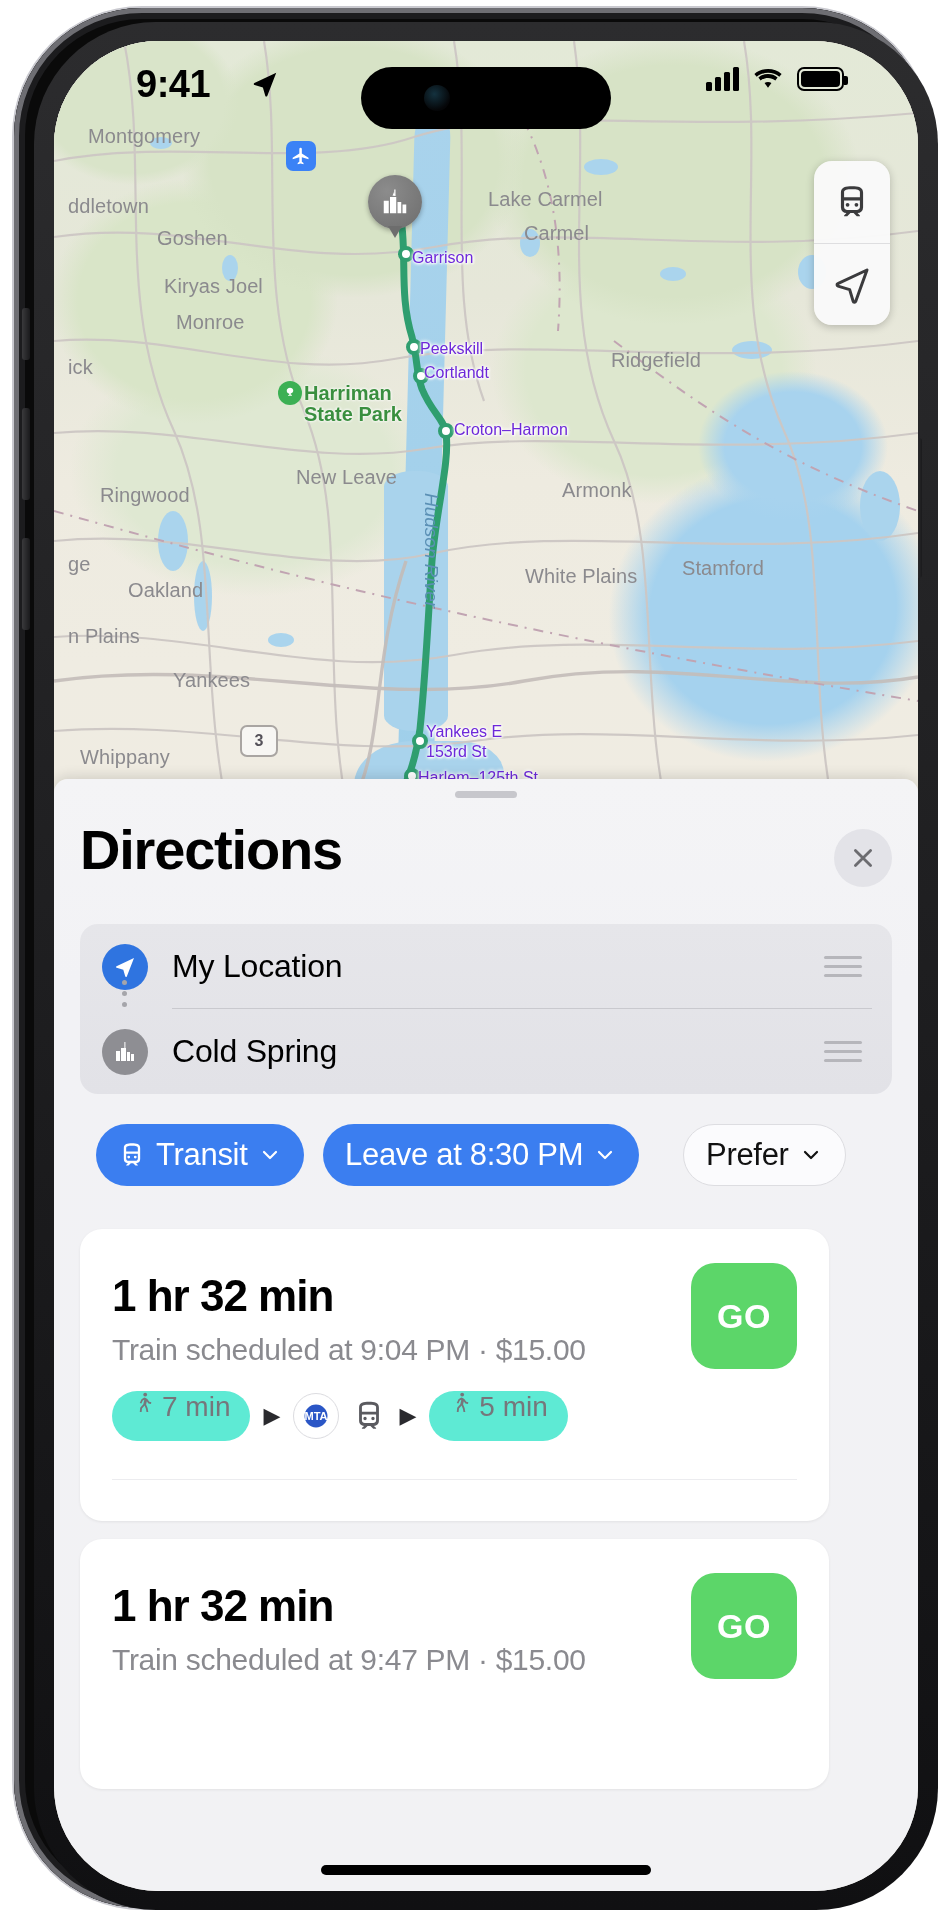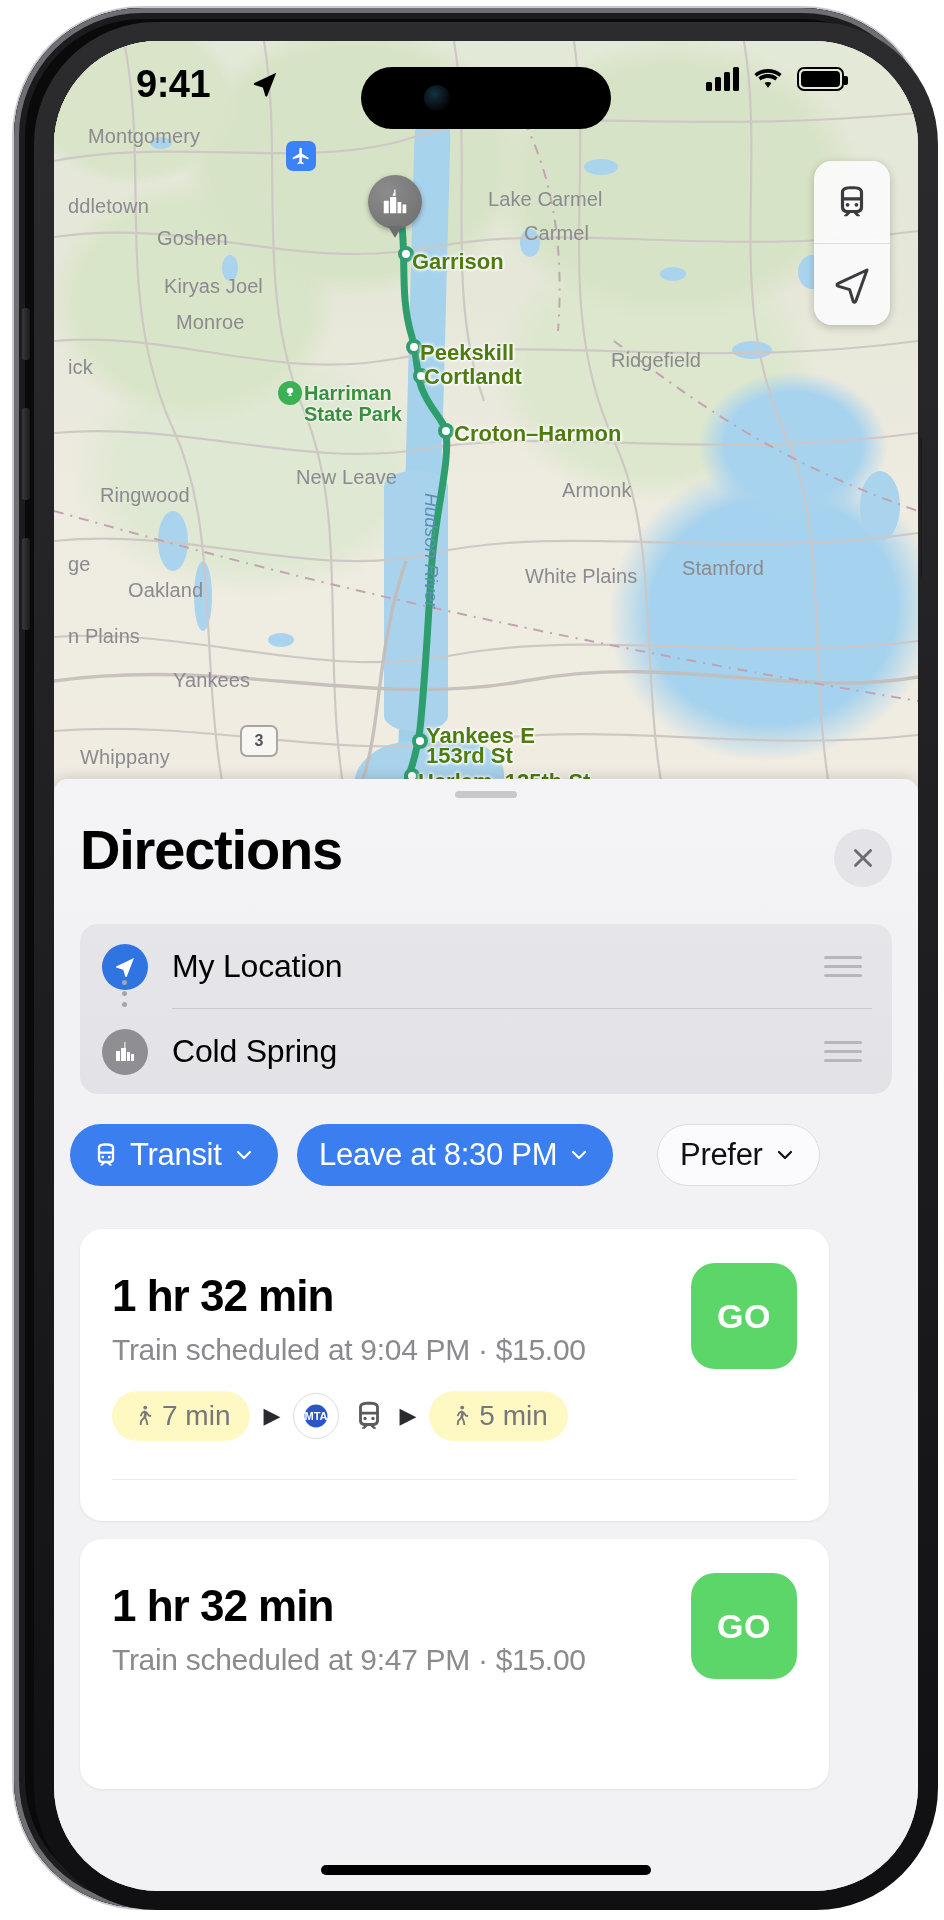--- a/index.html
+++ b/index.html
@@ -49,21 +49,21 @@
   .hudson2{position:absolute;left:330px;top:430px;width:64px;height:260px;background:#a9d3ec;
      border-radius:45%/6%;}
   .nyharbor{position:absolute;left:300px;top:700px;width:150px;height:110px;background:#a9d3ec;
      border-radius:40% 30% 25% 35%;}
   .lake{position:absolute;background:#aad4ed;border-radius:50%;}
 
   svg.mapvec{position:absolute;left:0;top:0;width:864px;height:800px;}
 
   .mlabel{position:absolute;font-family:"Liberation Sans",sans-serif;color:#8b8a8e;
      font-size:20px;white-space:nowrap;letter-spacing:.1px;}
-  .mlabel-strong{color:#4d7c0f;font-weight:bold;font-size:22px;
+  .mlabel-strong{color:#6d28d9;font-weight:normal;font-size:16px;
      text-shadow:0 0 4px #fff,0 0 4px #fff,0 0 3px #fff,1px 1px 2px #fff;}
   .mlabel-park{color:#3a8f3f;font-weight:bold;font-size:20px;line-height:22px;
      text-shadow:0 0 3px #fff,0 0 3px #fff;}
   .mlabel-city{color:#1b1b1f;font-weight:bold;font-size:26px;
      text-shadow:0 0 5px #fff,0 0 5px #fff,0 0 4px #fff;}
   .river-label{position:absolute;color:#5b90b5;font-size:19px;font-style:italic;
      transform:rotate(90deg);transform-origin:left top;white-space:nowrap;}
 
   .station-dot{position:absolute;width:16px;height:16px;border-radius:50%;
      background:#fff;border:4px solid #2f9e6f;box-sizing:border-box;}
@@ -118,37 +118,37 @@
      display:flex;align-items:center;justify-content:center;}
   .fi-loc{background:#2f74e0;}
   .fi-city{background:#8e8e93;}
   .field-text{position:absolute;left:92px;font-size:32px;color:#000;letter-spacing:-.2px;}
   .field-sep{position:absolute;left:92px;top:84px;width:700px;height:1px;background:#c9c9ce;}
   .dots-col{position:absolute;left:42px;top:56px;display:flex;flex-direction:column;gap:6px;}
   .dots-col i{width:5px;height:5px;border-radius:50%;background:#a5a5aa;display:block;}
   .reorder{position:absolute;right:30px;display:flex;flex-direction:column;gap:6px;}
   .reorder i{display:block;width:38px;height:3px;background:#b6b6bb;border-radius:2px;}
 
-  .pills{position:absolute;left:16px;top:345px;width:812px;height:62px;}
+  .pills{position:absolute;left:42px;top:345px;width:812px;height:62px;}
   .pill{position:absolute;height:62px;border-radius:31px;display:flex;align-items:center;
      justify-content:center;gap:10px;padding:0 22px;box-sizing:border-box;font-size:31px;letter-spacing:-.3px;}
   .pill-blue{background:#3b7ef0;color:#fff;}
   .pill-white{background:#fbfbfd;color:#111;border:1px solid #dddde1;}
 
   .route-card{position:absolute;left:26px;width:749px;background:#fff;border-radius:22px;
      box-shadow:0 1px 3px rgba(0,0,0,.07);}
   .rc1{top:450px;height:292px;}
   .rc2{top:760px;height:250px;}
   .rc-dur{position:absolute;left:32px;top:42px;font-size:44px;font-weight:bold;color:#000;letter-spacing:-1px;}
   .rc-sub{position:absolute;left:32px;top:104px;font-size:30px;color:#8a8a8f;letter-spacing:-.3px;}
   .go-btn{position:absolute;right:32px;top:34px;width:106px;height:106px;border-radius:24px;
      background:#5cd669;display:flex;align-items:center;justify-content:center;
      color:#fff;font-size:34px;font-weight:bold;letter-spacing:.5px;}
   .steps{position:absolute;left:32px;top:162px;display:flex;align-items:center;gap:13px;}
-  .chip{height:50px;border-radius:25px;background:#fef9c3;display:flex;align-items:center;gap:6px;
+  .chip{height:50px;border-radius:25px;background:#5eead4;display:flex;align-items:flex-start;gap:6px;
      padding:0 20px;font-size:28px;color:#76767b;}
   .arrowsep{color:#2a2a2e;font-size:22px;}
   .mta{width:44px;height:44px;border-radius:50%;background:#fff;border:1px solid #dcdce0;
      display:flex;align-items:center;justify-content:center;}
   .card-div{position:absolute;left:32px;right:32px;top:250px;height:1px;background:#ececef;}
 
   .homebar{position:absolute;left:50%;transform:translateX(-50%);bottom:16px;width:330px;height:10px;
      border-radius:5px;background:#000;z-index:60;}
 </style>
 </head>

